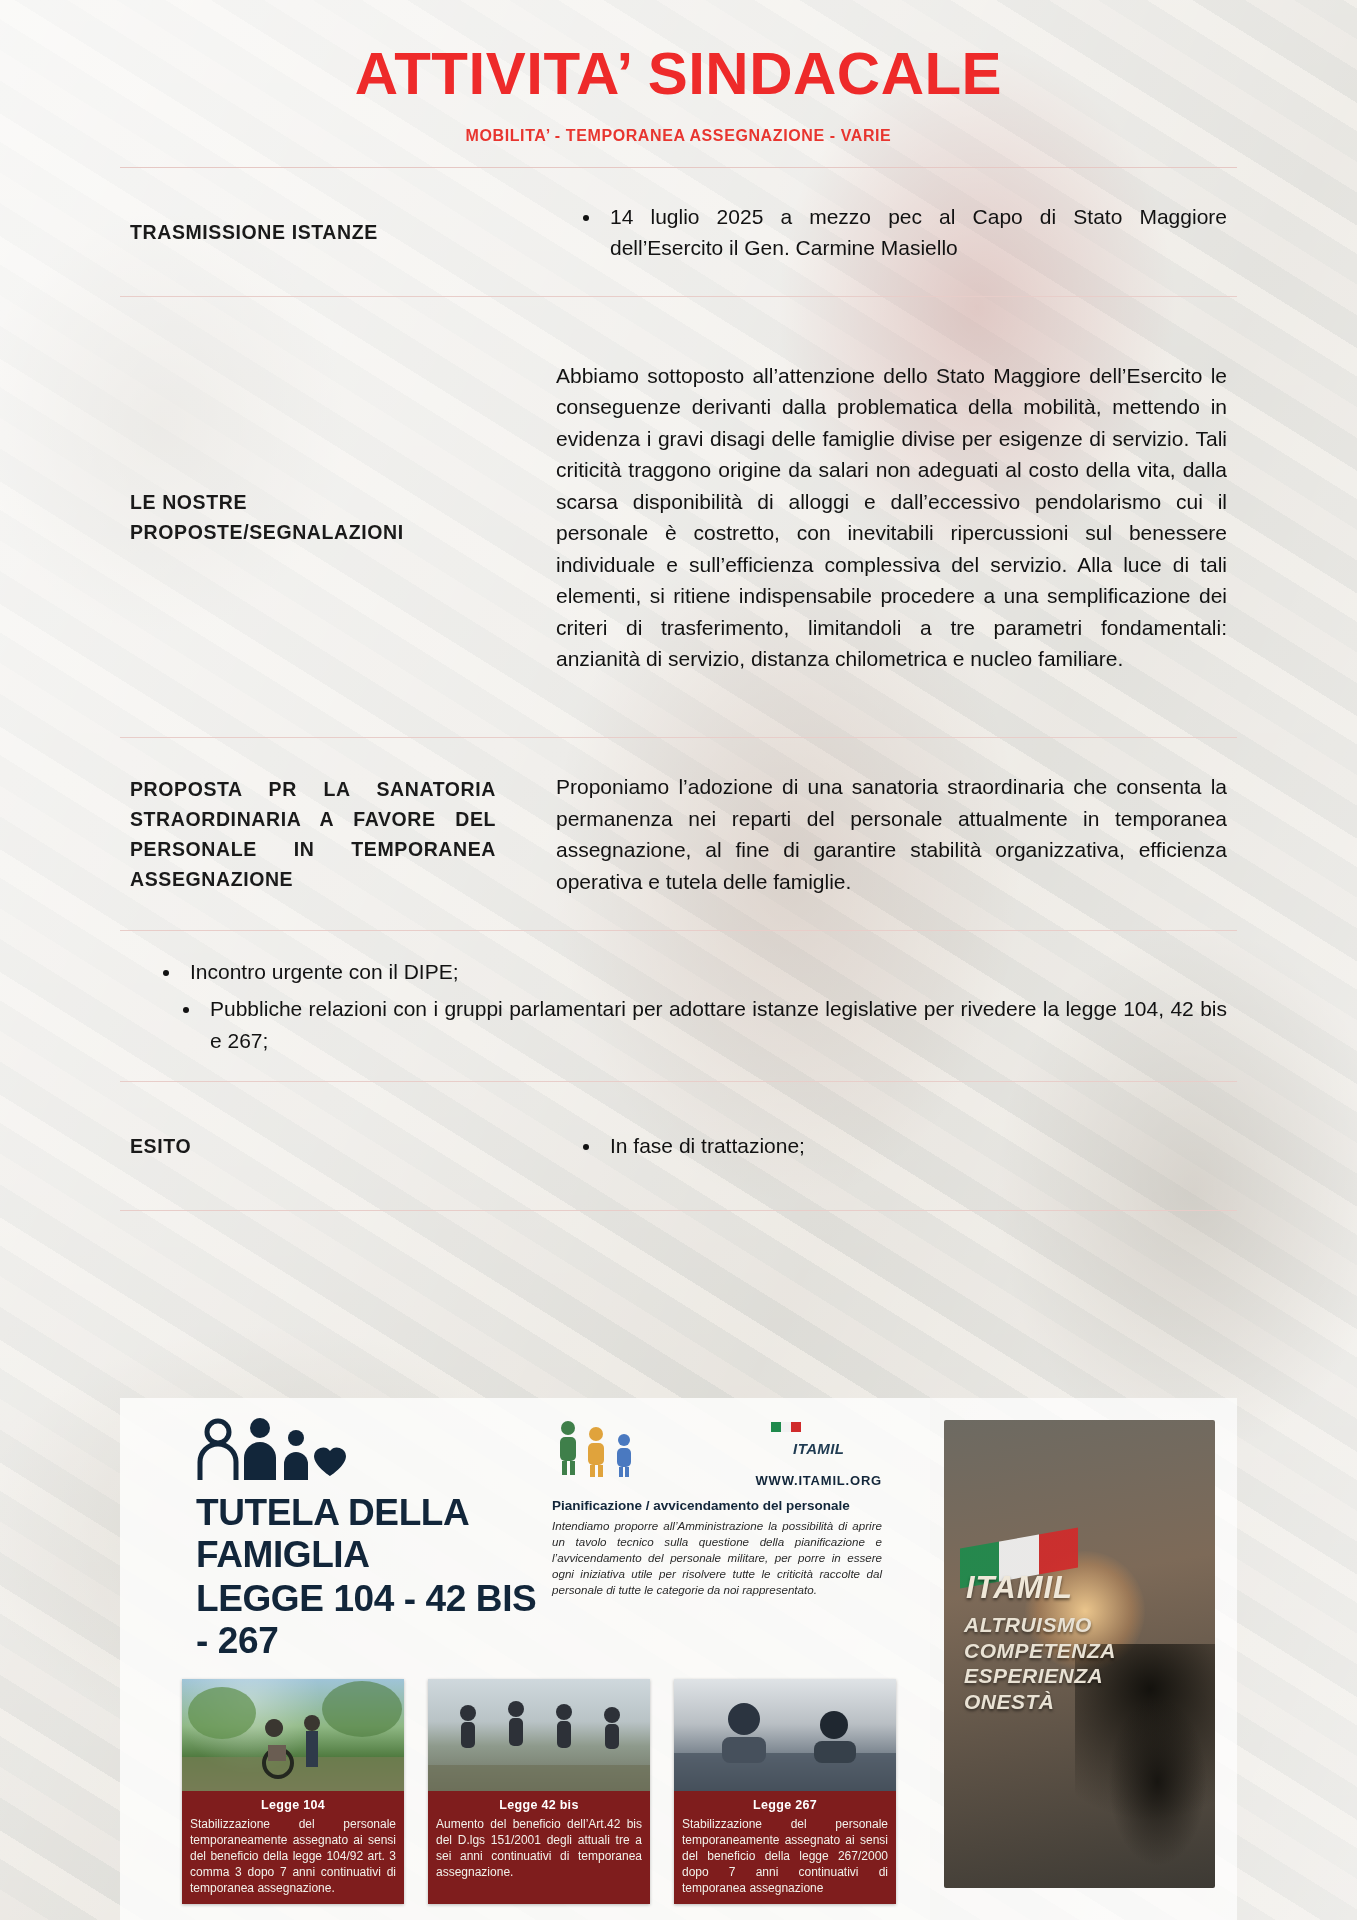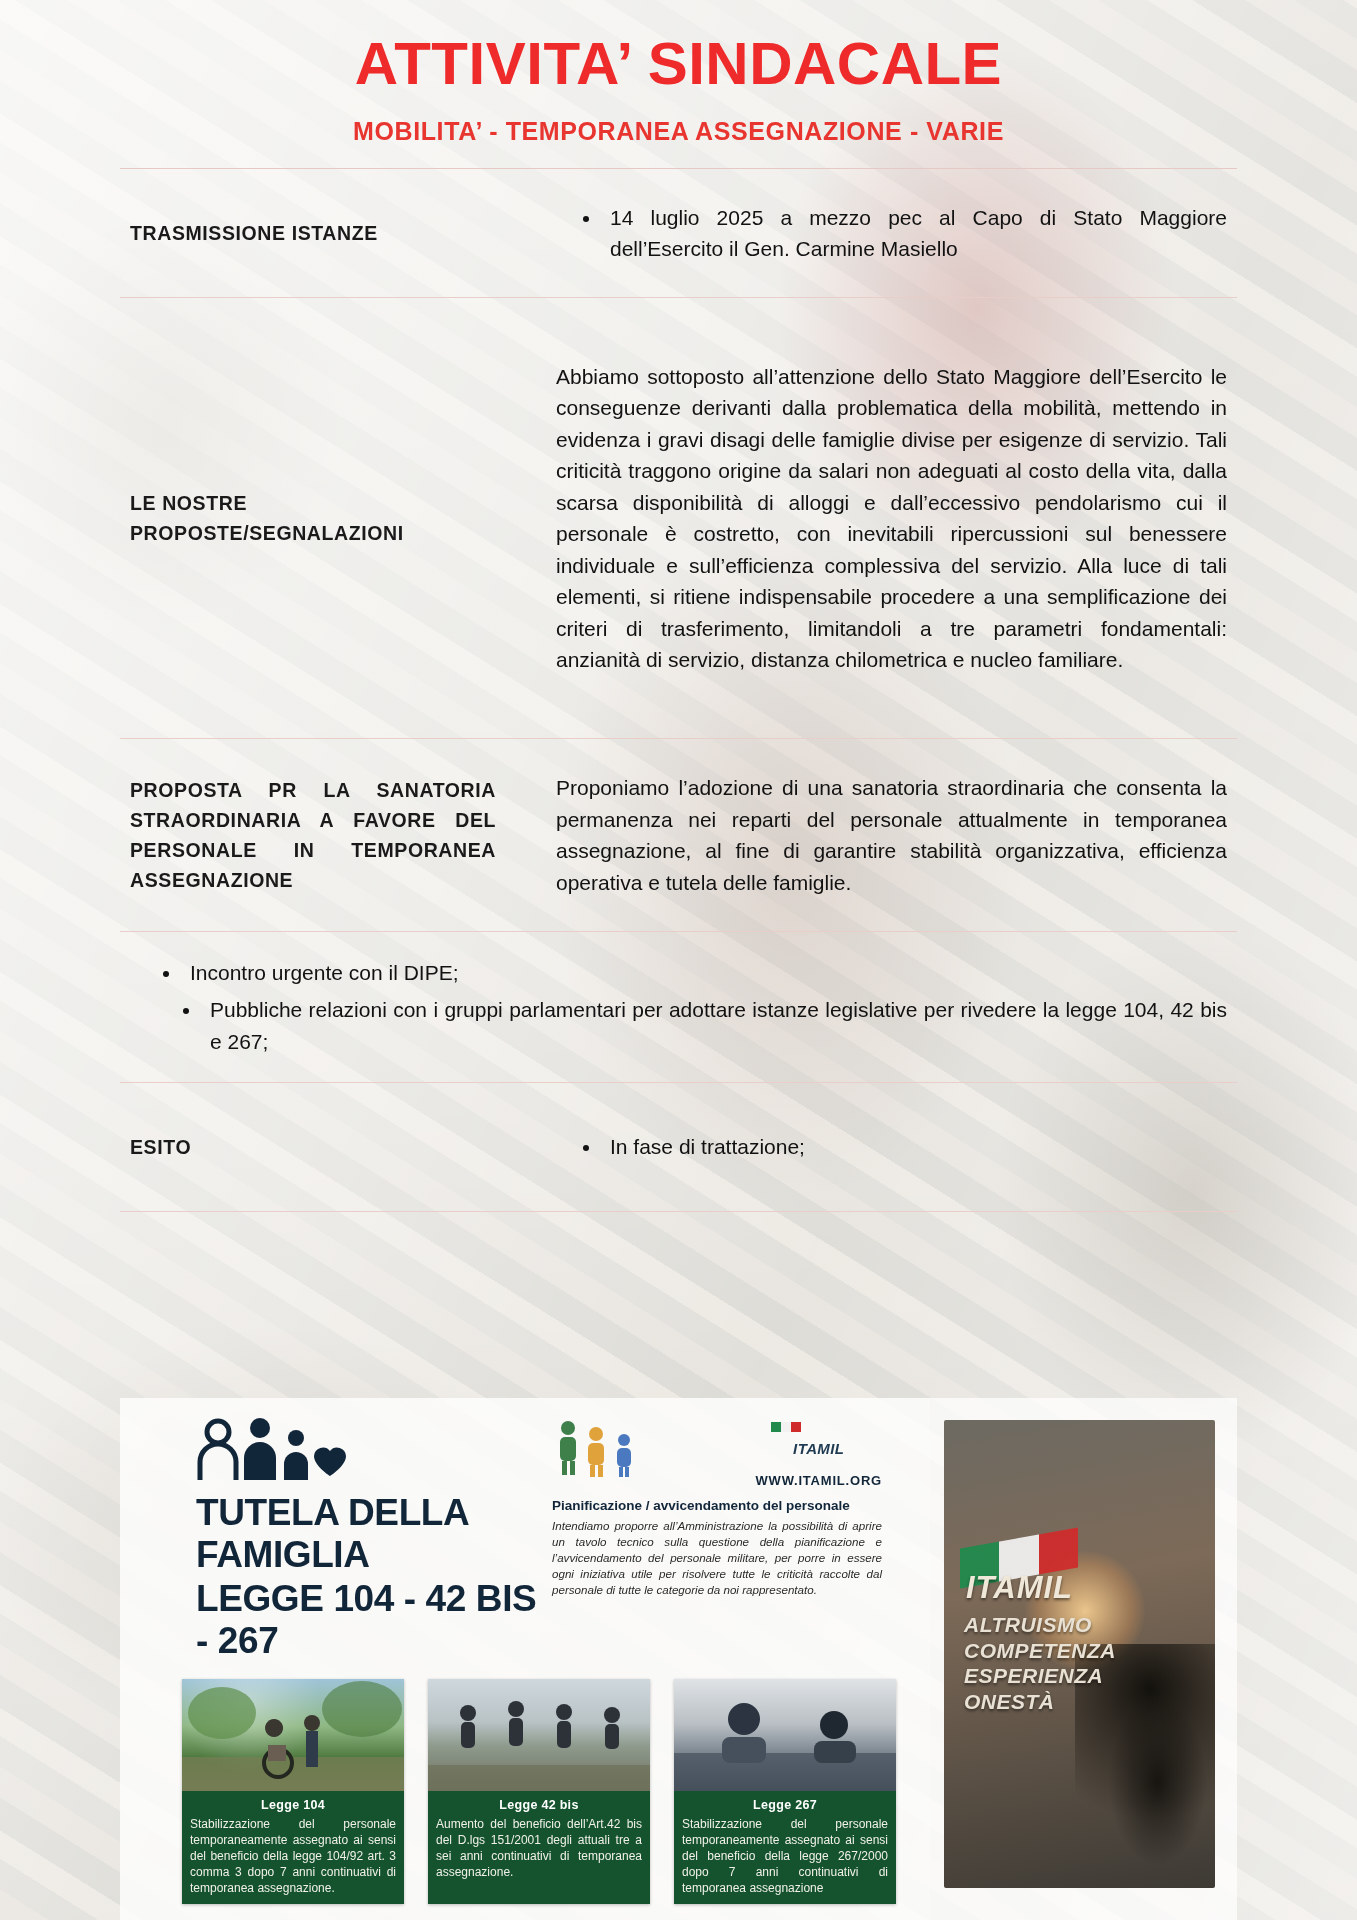--- a/index.html
+++ b/index.html
@@ -43,34 +43,34 @@
     position: relative;
     z-index: 2;
     width: 1357px;
     height: 1920px;
     box-sizing: border-box;
     padding: 0 120px;
   }
 
   
   .header {
-    padding-top: 32px;
+    padding-top: 42px;
     text-align: center;
   }
   .title {
     font-size: 60px;
     font-weight: bold;
     color: #ee2a2a;
     letter-spacing: 0.5px;
     line-height: 1.05;
     margin: 0;
   }
   .subtitle {
     margin-top: 22px;
-    font-size: 25px;
+    font-size: 16px;
     font-weight: bold;
     color: #e8352f;
     letter-spacing: 0.6px;
   }
 
   .rule {
     height: 1px;
     background: #e6c8c4;
     margin: 0;
   }
@@ -239,21 +239,21 @@
   
   .cards {
     position: absolute;
     left: 62px;
     bottom: 16px;
     display: flex;
     gap: 24px;
   }
   .card {
     width: 222px;
-    background: #14532d;
+    background: #7f1d1d;
     color: #ffffff;
     padding-bottom: 8px;
     box-shadow: 0 1px 3px rgba(0,0,0,0.25);
   }
   .card-photo {
     height: 112px;
     width: 100%;
     position: relative;
     overflow: hidden;
   }

